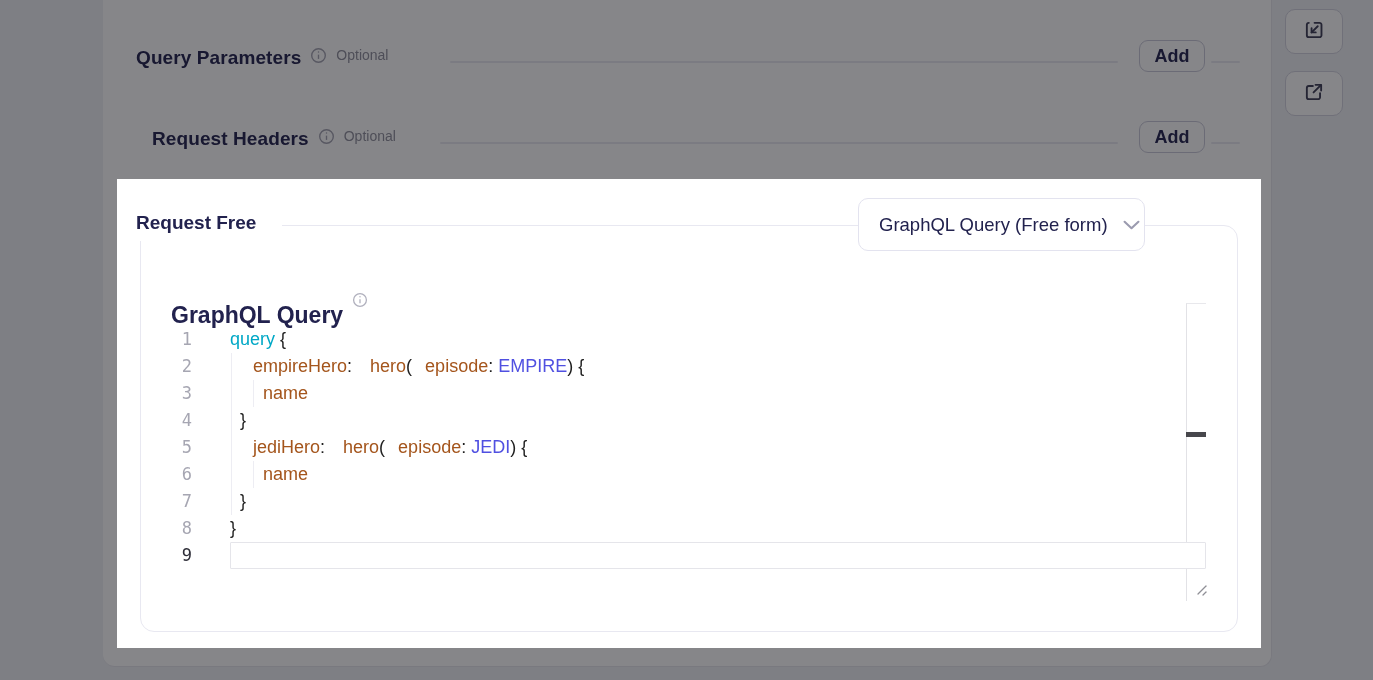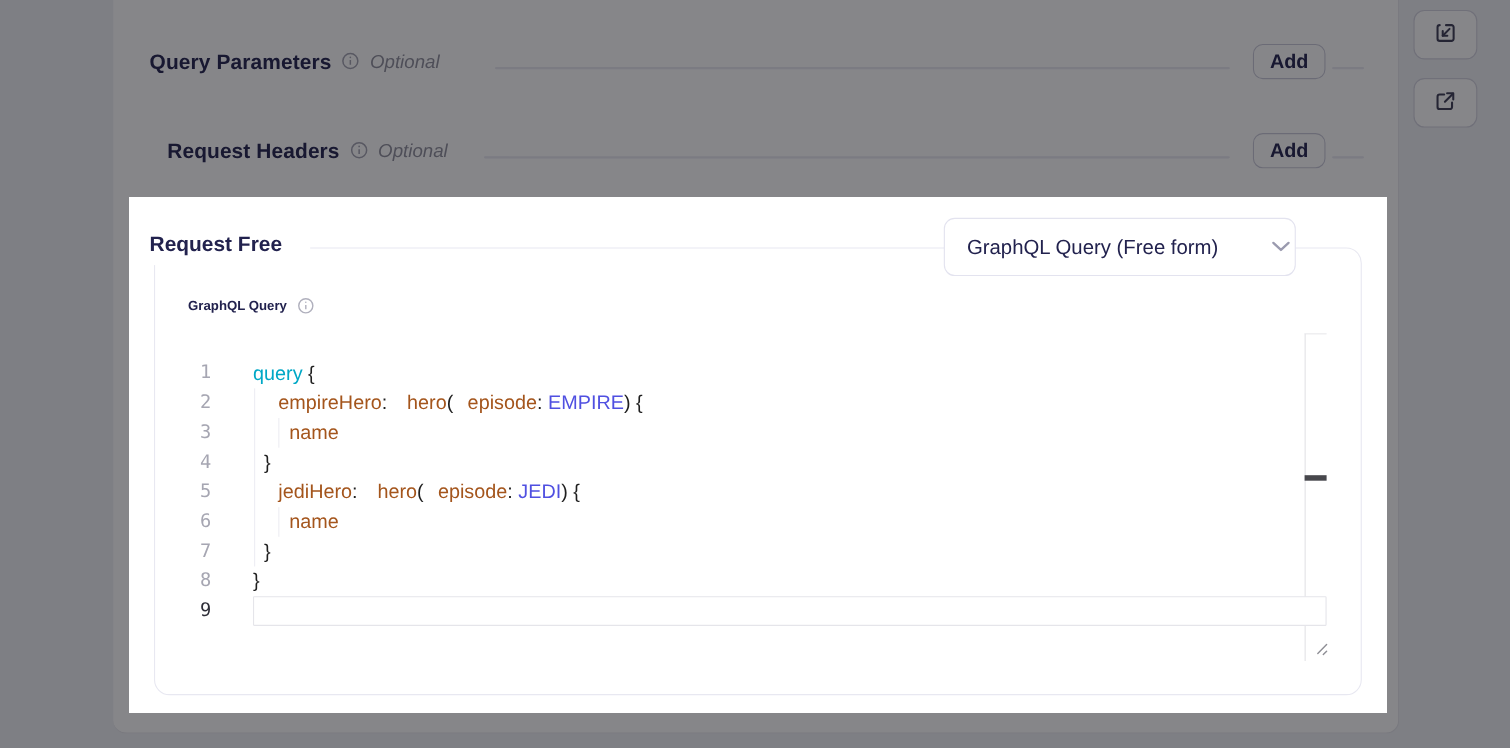--- a/index.html
+++ b/index.html
@@ -11,21 +11,21 @@
     color:var(--heading,#22224e);
   }
   .main-card {
     position:absolute; left:103px; top:-20px; width:1169px; height:687px;
     background:#ffffff; border-radius:0 0 12px 12px;
     border-right:1px solid #e4e4ea; border-bottom:1px solid #e4e4ea;
   }
   
   .field-row { position:absolute; display:flex; gap:9px; height:24px; }
   .field-title { font-size:19px; font-weight:700; letter-spacing:0.1px; color:var(--heading); white-space:nowrap; }
-  .optional { font-size:17px; font-style:italic; color:var(--muted); }
+  .optional { font-size:14px; color:var(--muted); }
   .divider { position:absolute; height:2px; background:var(--border); border-radius:1px; }
   .add-btn {
     position:absolute; width:66px; height:32px; background:#ffffff;
     border:1.5px solid #c9c9d8; border-radius:9px;
     font-size:18px; font-weight:600; color:var(--heading);
     display:flex; align-items:center; justify-content:center; cursor:pointer;
     font-family:"Liberation Sans", sans-serif;
   }
   
   .side-btn {
@@ -47,31 +47,31 @@
     position:absolute; left:117px; top:205px; height:36px; z-index:3;
     background:#ffffff; padding:0 26px 0 19px;
     display:flex; align-items:center;
     font-size:19px; font-weight:700; color:var(--heading); white-space:nowrap;
   }
   .rb-card {
     position:absolute; left:140px; top:225px; width:1098px; height:407px;
     border:1.5px solid var(--border); border-radius:14px; z-index:1;
   }
   .body-type-select {
-    position:absolute; left:858px; top:198px; width:320px; height:53px; z-index:3;
+    position:absolute; left:858px; top:198px; width:287px; height:53px; z-index:3;
     background:#ffffff; border:1.5px solid #e3e3ef; border-radius:10px;
     display:flex; align-items:center; justify-content:space-between;
     padding:0 4px 0 20px; cursor:pointer;
   }
   .body-type-select .value { font-size:18.5px; color:var(--heading); white-space:nowrap; }
   .gq-label-row {
     position:absolute; left:171px; top:270px; z-index:2;
     display:flex; align-items:center; gap:9px;
   }
-  .gq-label { font-size:12px; font-weight:700; color:var(--heading); }
+  .gq-label { font-size:23px; font-weight:700; color:var(--heading);margin-top:32px; }
   
   .gutter { position:absolute; left:158px; top:326px; width:34px; z-index:2; }
   .gutter .ln {
     height:27px; line-height:27px; text-align:right;
     font-family:"DejaVu Sans Mono", monospace; font-size:17px; color:var(--line-number);
   }
   .gutter .ln.active { color:var(--line-number-active); }
   .code-lines { position:absolute; left:230px; top:326px; z-index:2; }
   .code-line {
     height:27px; line-height:27px; white-space:pre;

